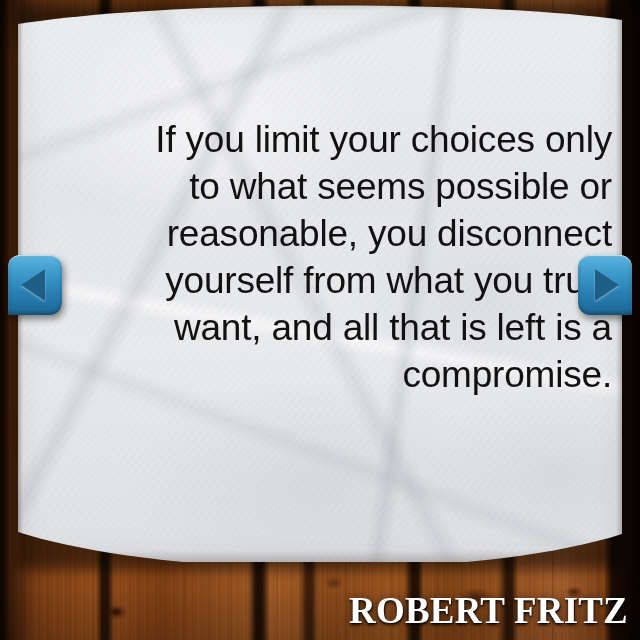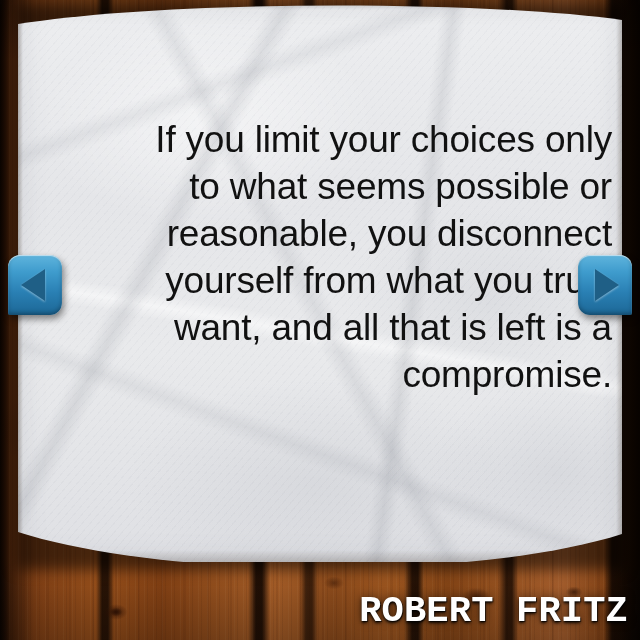--- a/index.html
+++ b/index.html
@@ -183,21 +183,21 @@
     right: 12px;
     bottom: 8px;
     color: #ffffff;
     font-size: 37px;
     font-weight: bold;
     letter-spacing: 0.2px;
     text-shadow:
       0 2px 3px rgba(0,0,0,0.85),
       1px 1px 0 rgba(0,0,0,0.55),
       0 0 10px rgba(0,0,0,0.5);
-    font-family: Liberation Mono, monospace;
+    font-family: Liberation Serif, serif;
   }
 </style>
 </head>
 <body>
 
 <div id="stage">
 
   <div class="wood-base"></div>
   <div class="wood-knots"></div>
   <div class="wood-vignette"></div>

